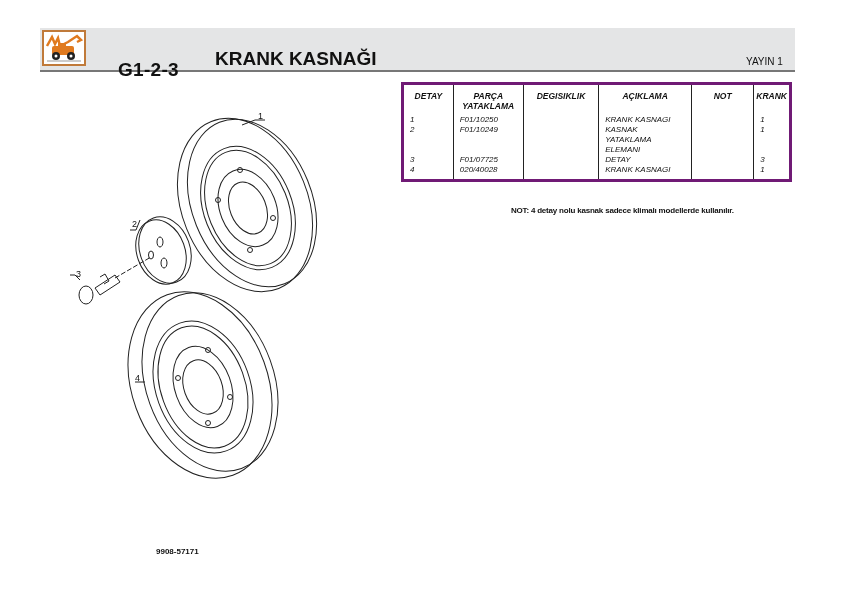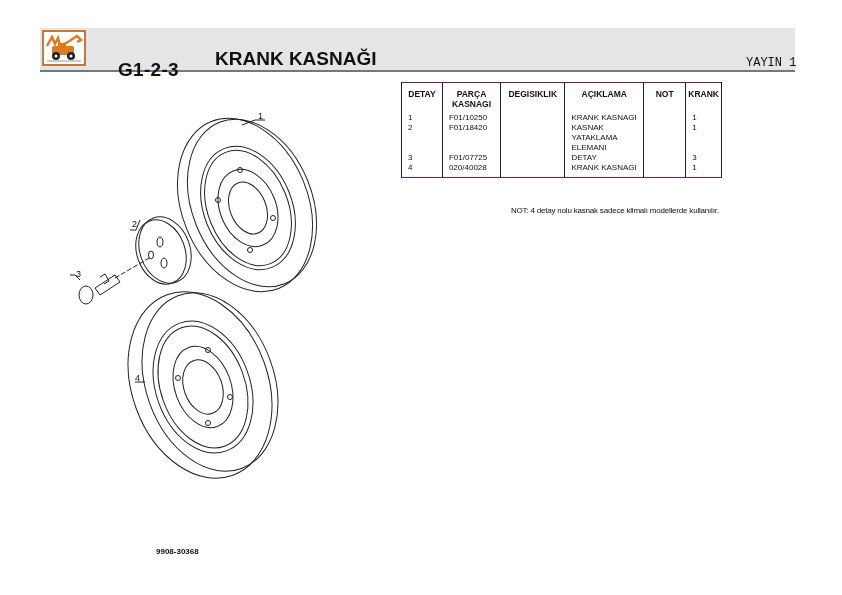--- a/index.html
+++ b/index.html
@@ -1,26 +1,26 @@
 <!DOCTYPE html>
 <html><head>
 <meta charset="utf-8">
 <style>
   html,body{margin:0;padding:0;background:#fff;}
   body{width:842px;height:595px;position:relative;overflow:hidden;font-family:"Liberation Sans",sans-serif;color:#111;}
   .band{position:absolute;left:40px;top:28px;width:755px;height:42px;background:#e4e5e6;border-bottom:2px solid #777;}
   .logo{position:absolute;left:42px;top:30px;width:44px;height:36px;background:#fff;border:2px solid #c07a3a;box-sizing:border-box;}
   .code{position:absolute;left:118px;top:59px;font-size:19px;font-weight:bold;letter-spacing:0.3px;}
   .title{position:absolute;left:215px;top:48px;font-size:19px;font-weight:bold;}
-  .yayin{position:absolute;left:746px;top:56px;font-size:12px;font-family:Liberation Mono, monospace;}
-  table.parts{position:absolute;left:401px;top:82px;width:321px;border-collapse:collapse;font-size:8px;border:1px solid #701a75;}
+  .yayin{position:absolute;left:746px;top:56px;font-size:10px;}
+  table.parts{position:absolute;left:401px;top:82px;width:391px;border-collapse:collapse;font-size:8px;border:3px solid #701a75;font-style:italic;}
   table.parts th{font-weight:bold;font-size:8.5px;vertical-align:top;padding:6px 2px 4px;text-align:center;border-left:1px solid #222;border-right:1px solid #222;}
   table.parts td{vertical-align:top;padding:0 2px 0 6px;border-left:1px solid #222;border-right:1px solid #222;line-height:10px;}
   table.parts tr.last td{padding-bottom:4px;}
-  .note{position:absolute;left:511px;top:206px;font-size:8px;font-weight:normal;letter-spacing:-0.2px;}
+  .note{position:absolute;left:511px;top:206px;font-size:8px;font-weight:bold;letter-spacing:-0.2px;}
   .docno{position:absolute;left:156px;top:547px;font-size:8px;font-weight:bold;}
   svg.drawing{position:absolute;left:60px;top:100px;}
 </style>
 </head>
 <body>
 
 <div class="band"></div>
 <div class="logo">
   <svg width="40" height="32" viewBox="0 0 40 32">
     <path d="M3 14 L8 5 L11 12 L14 6 L16 14" fill="none" stroke="#e07a1f" stroke-width="2.5"></path>
@@ -85,39 +85,39 @@
     <text x="72" y="127">2</text>
     <text x="16" y="177">3</text>
     <text x="75" y="281">4</text>
   </g>
 </svg>
 
 <table class="parts">
   <thead>
     <tr>
       <th style="width:46px">DETAY</th>
-      <th style="width:66px">PARÇA KASNAGI</th>
+      <th style="width:66px">PARÇA YATAKLAMA</th>
       <th style="width:72px">DEGISIKLIK</th>
       <th style="width:90px">AÇIKLAMA</th>
       <th style="width:60px">NOT</th>
       <th style="width:30px">KRANK</th>
     </tr>
   </thead>
   <tbody>
     <tr>
       <td>1</td>
       <td>F01/10250</td>
       <td></td>
       <td>KRANK KASNAGI</td>
       <td></td>
       <td>1</td>
     </tr>
     <tr>
       <td>2</td>
-      <td>F01/18420</td>
+      <td>F01/10249</td>
       <td></td>
       <td style="padding-right:12px">KASNAK YATAKLAMA ELEMANI</td>
       <td></td>
       <td>1</td>
     </tr>
     <tr>
       <td>3</td>
       <td>F01/07725</td>
       <td></td>
       <td>DETAY</td>
@@ -129,13 +129,13 @@
       <td>020/40028</td>
       <td></td>
       <td>KRANK KASNAGI</td>
       <td></td>
       <td>1</td>
     </tr>
   </tbody>
 </table>
 
 <div class="note">NOT: 4 detay nolu kasnak sadece klimalı modellerde kullanılır.</div>
-<div class="docno">9908-30368</div>
+<div class="docno">9908-57171</div>
 
 </body></html>

